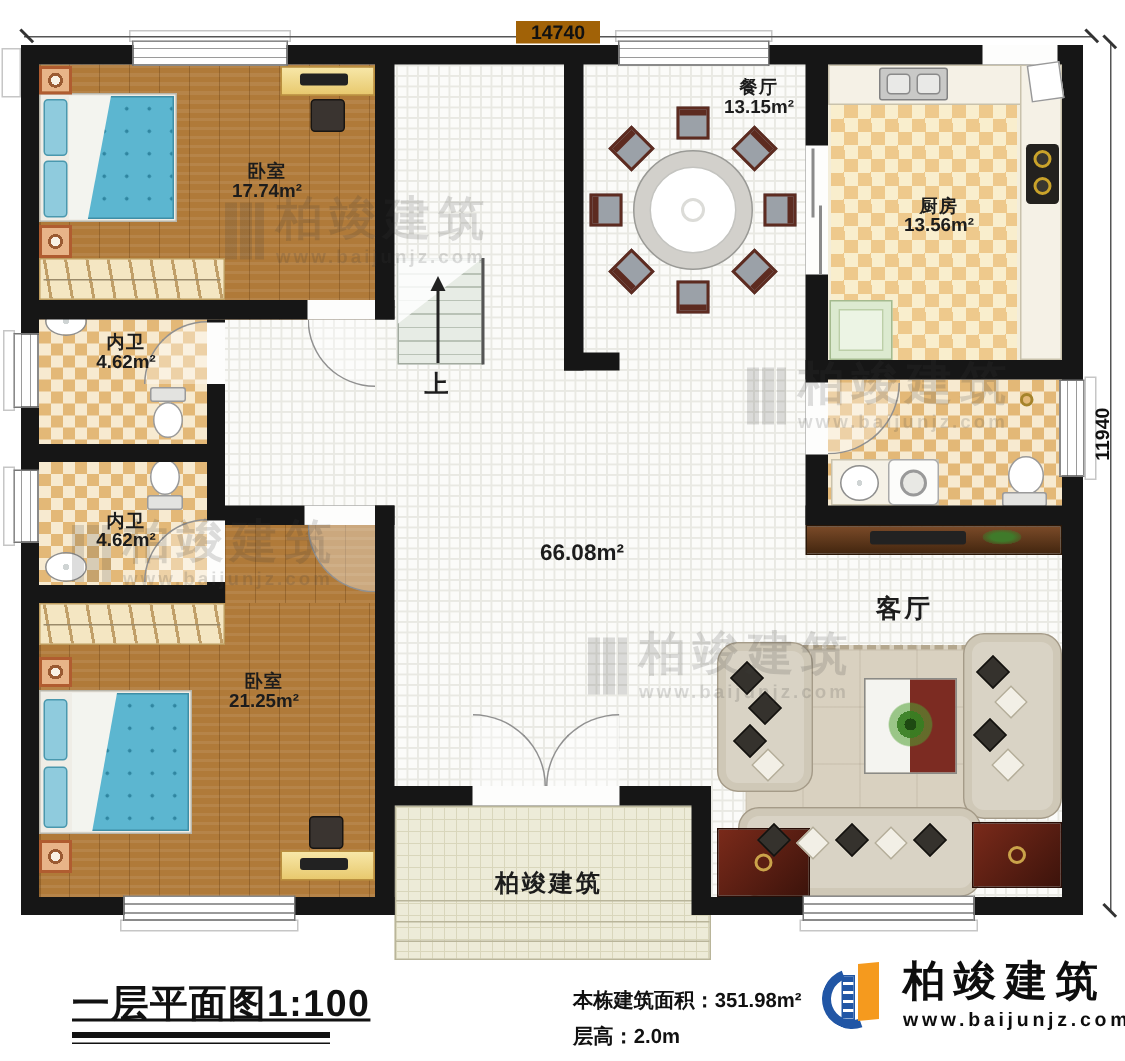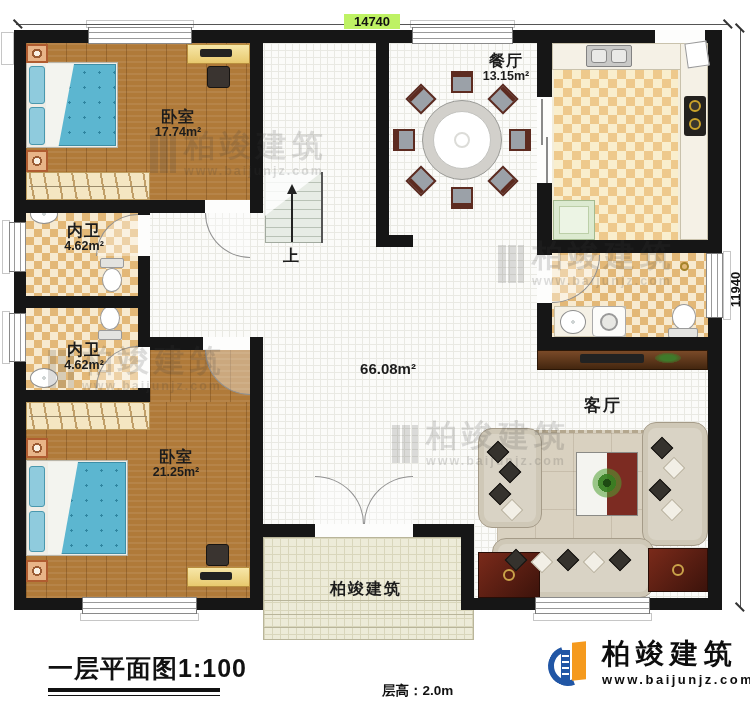--- a/index.html
+++ b/index.html
@@ -87,38 +87,38 @@
   .ctable { position:absolute; z-index:22; background:linear-gradient(90deg,#f4f4f0 0 50%,#7c2b22 50%); border:1px solid #8a8a86; }
   .plant { position:absolute; z-index:24; border-radius:50%;
            background:radial-gradient(circle,#1e4a12 0 4px,rgba(56,128,34,.95) 4px 9px,rgba(80,160,50,.55) 9px 14px,transparent 15px); }
   .stable { position:absolute; z-index:21; background:linear-gradient(135deg,#7a2a1a,#3c130b); border:1px solid #280d06; }
   .stable i { position:absolute; left:50%; top:50%; width:12px; height:12px; transform:translate(-50%,-50%);
               border:2px solid #caa34a; border-radius:50%; background:#5c1f12; }
   .tvwall { position:absolute; z-index:21; background:linear-gradient(#7a4a28,#43260f); border:1px solid #2b1707; }
 
   
   .rlabel { position:absolute; z-index:50; text-align:center; font-weight:bold; color:#1c1c1c; line-height:1.1; }
-  .rlabel .nm { display:block; font-size:16px; letter-spacing:1px; }
+  .rlabel .nm { display:block; font-size:12px; letter-spacing:1px; }
   .rlabel .ar { display:block; font-size:12.5px; }
   .plain { position:absolute; z-index:50; font-weight:bold; color:#1c1c1c; }
 
   .dimline { position:absolute; background:#555; z-index:48; }
   .dimtick { position:absolute; width:12px; height:1.5px; background:#333; z-index:48; transform:rotate(45deg); }
-  .dimlabel { position:absolute; z-index:49; background:#bef264; font-size:13px; font-weight:bold; color:#111;
+  .dimlabel { position:absolute; z-index:49; background:#a16207; font-size:13px; font-weight:bold; color:#111;
               text-align:center; padding:0 3px; }
 
   
   .wm { position:absolute; z-index:45; display:flex; align-items:center; gap:8px; opacity:.17; color:#3e3e3e; pointer-events:none; }
   .wm-icon { width:26px; height:38px; flex:none;
              background:linear-gradient(90deg,#3e3e3e 0 8px,transparent 8px 10px,#3e3e3e 10px 18px,transparent 18px 20px,#3e3e3e 20px 26px); }
   .wm-t1 { font-size:31px; font-weight:bold; letter-spacing:5px; line-height:1; white-space:nowrap; }
   .wm-t2 { font-size:12.5px; font-weight:bold; letter-spacing:2px; margin-top:3px; white-space:nowrap; }
 
   
-  .title { position:absolute; left:48px; top:652px; font-size:25px; font-weight:bold; color:#111; letter-spacing:1px; z-index:50; }
+  .title { position:absolute; left:48px; top:652px; font-size:25px; font-weight:bold; color:#111; letter-spacing:1px; z-index:50;text-decoration:underline; }
   .title-u1 { position:absolute; left:48px; top:688px; width:172px; height:4px; background:#111; z-index:50; }
   .title-u2 { position:absolute; left:48px; top:695px; width:172px; height:1px; background:#111; z-index:50; }
   .stat { position:absolute; z-index:50; font-size:13.5px; font-weight:bold; color:#111; white-space:nowrap; }
   .logo { position:absolute; left:548px; top:634px; z-index:50; display:flex; align-items:center; gap:8px; }
   .logo-icon { position:relative; width:46px; height:58px; }
   .swoosh { position:absolute; left:0; top:12px; width:40px; height:40px; border:6px solid transparent;
             border-left-color:#2156a5; border-bottom-color:#2156a5; border-radius:50%; transform:rotate(25deg); }
   .bldg-blue { position:absolute; left:13px; top:16px; width:9px; height:30px;
                background:repeating-linear-gradient(0deg,#2156a5 0 4px,#ffffff 4px 6px); border:1px solid #2156a5; }
   .bldg-orange { position:absolute; left:24px; top:8px; width:14px; height:38px; background:#f59a1e; transform:skewY(-6deg); }
@@ -346,20 +346,24 @@
     <span class="ar">4.62m²</span>
   </div>
   <div class="rlabel" style="left:126px;top:448px;width:100px;">
     <span class="nm">卧室</span>
     <span class="ar">21.25m²</span>
   </div>
   <div class="rlabel" style="left:456px;top:52px;width:100px;">
     <span class="nm">餐厅</span>
     <span class="ar">13.15m²</span>
   </div>
+  <div class="rlabel" style="left:576px;top:131px;width:100px;">
+    <span class="nm">厨房</span>
+    <span class="ar">13.56m²</span>
+  </div>
   <div class="plain" style="left:563px;top:394px;width:80px;text-align:center;font-size:17px;letter-spacing:2px;">客厅</div>
   <div class="plain" style="left:338px;top:360px;width:100px;text-align:center;font-size:15px;">66.08m²</div>
   <div class="plain" style="left:296px;top:579px;width:140px;text-align:center;font-size:16px;letter-spacing:2px;">柏竣建筑</div>
   <div class="plain" style="left:276px;top:246px;width:30px;text-align:center;font-size:16px;">上</div>
 
   <div class="wm" style="left:150px;top:130px;">
     <div class="wm-icon"></div>
     <div>
       <div class="wm-t1">柏竣建筑</div>
       <div class="wm-t2">www.baijunjz.com</div>
@@ -384,20 +388,23 @@
     <div>
       <div class="wm-t1">柏竣建筑</div>
       <div class="wm-t2">www.baijunjz.com</div>
     </div>
   </div>
 
   <div class="title">一层平面图1:100</div>
   <div class="title-u1"></div>
   <div class="title-u2"></div>
 
+  <div class="stat" style="left:382px;top:658px;">
+    <span>本栋建筑面积：</span><span>351.98m²</span>
+  </div>
   <div class="stat" style="left:382px;top:682px;">
     <span>层高：</span><span>2.0m</span>
   </div>
 
   <div class="logo">
     <div class="logo-icon">
       <div class="swoosh"></div>
       <div class="bldg-blue"></div>
       <div class="bldg-orange"></div>
     </div>

